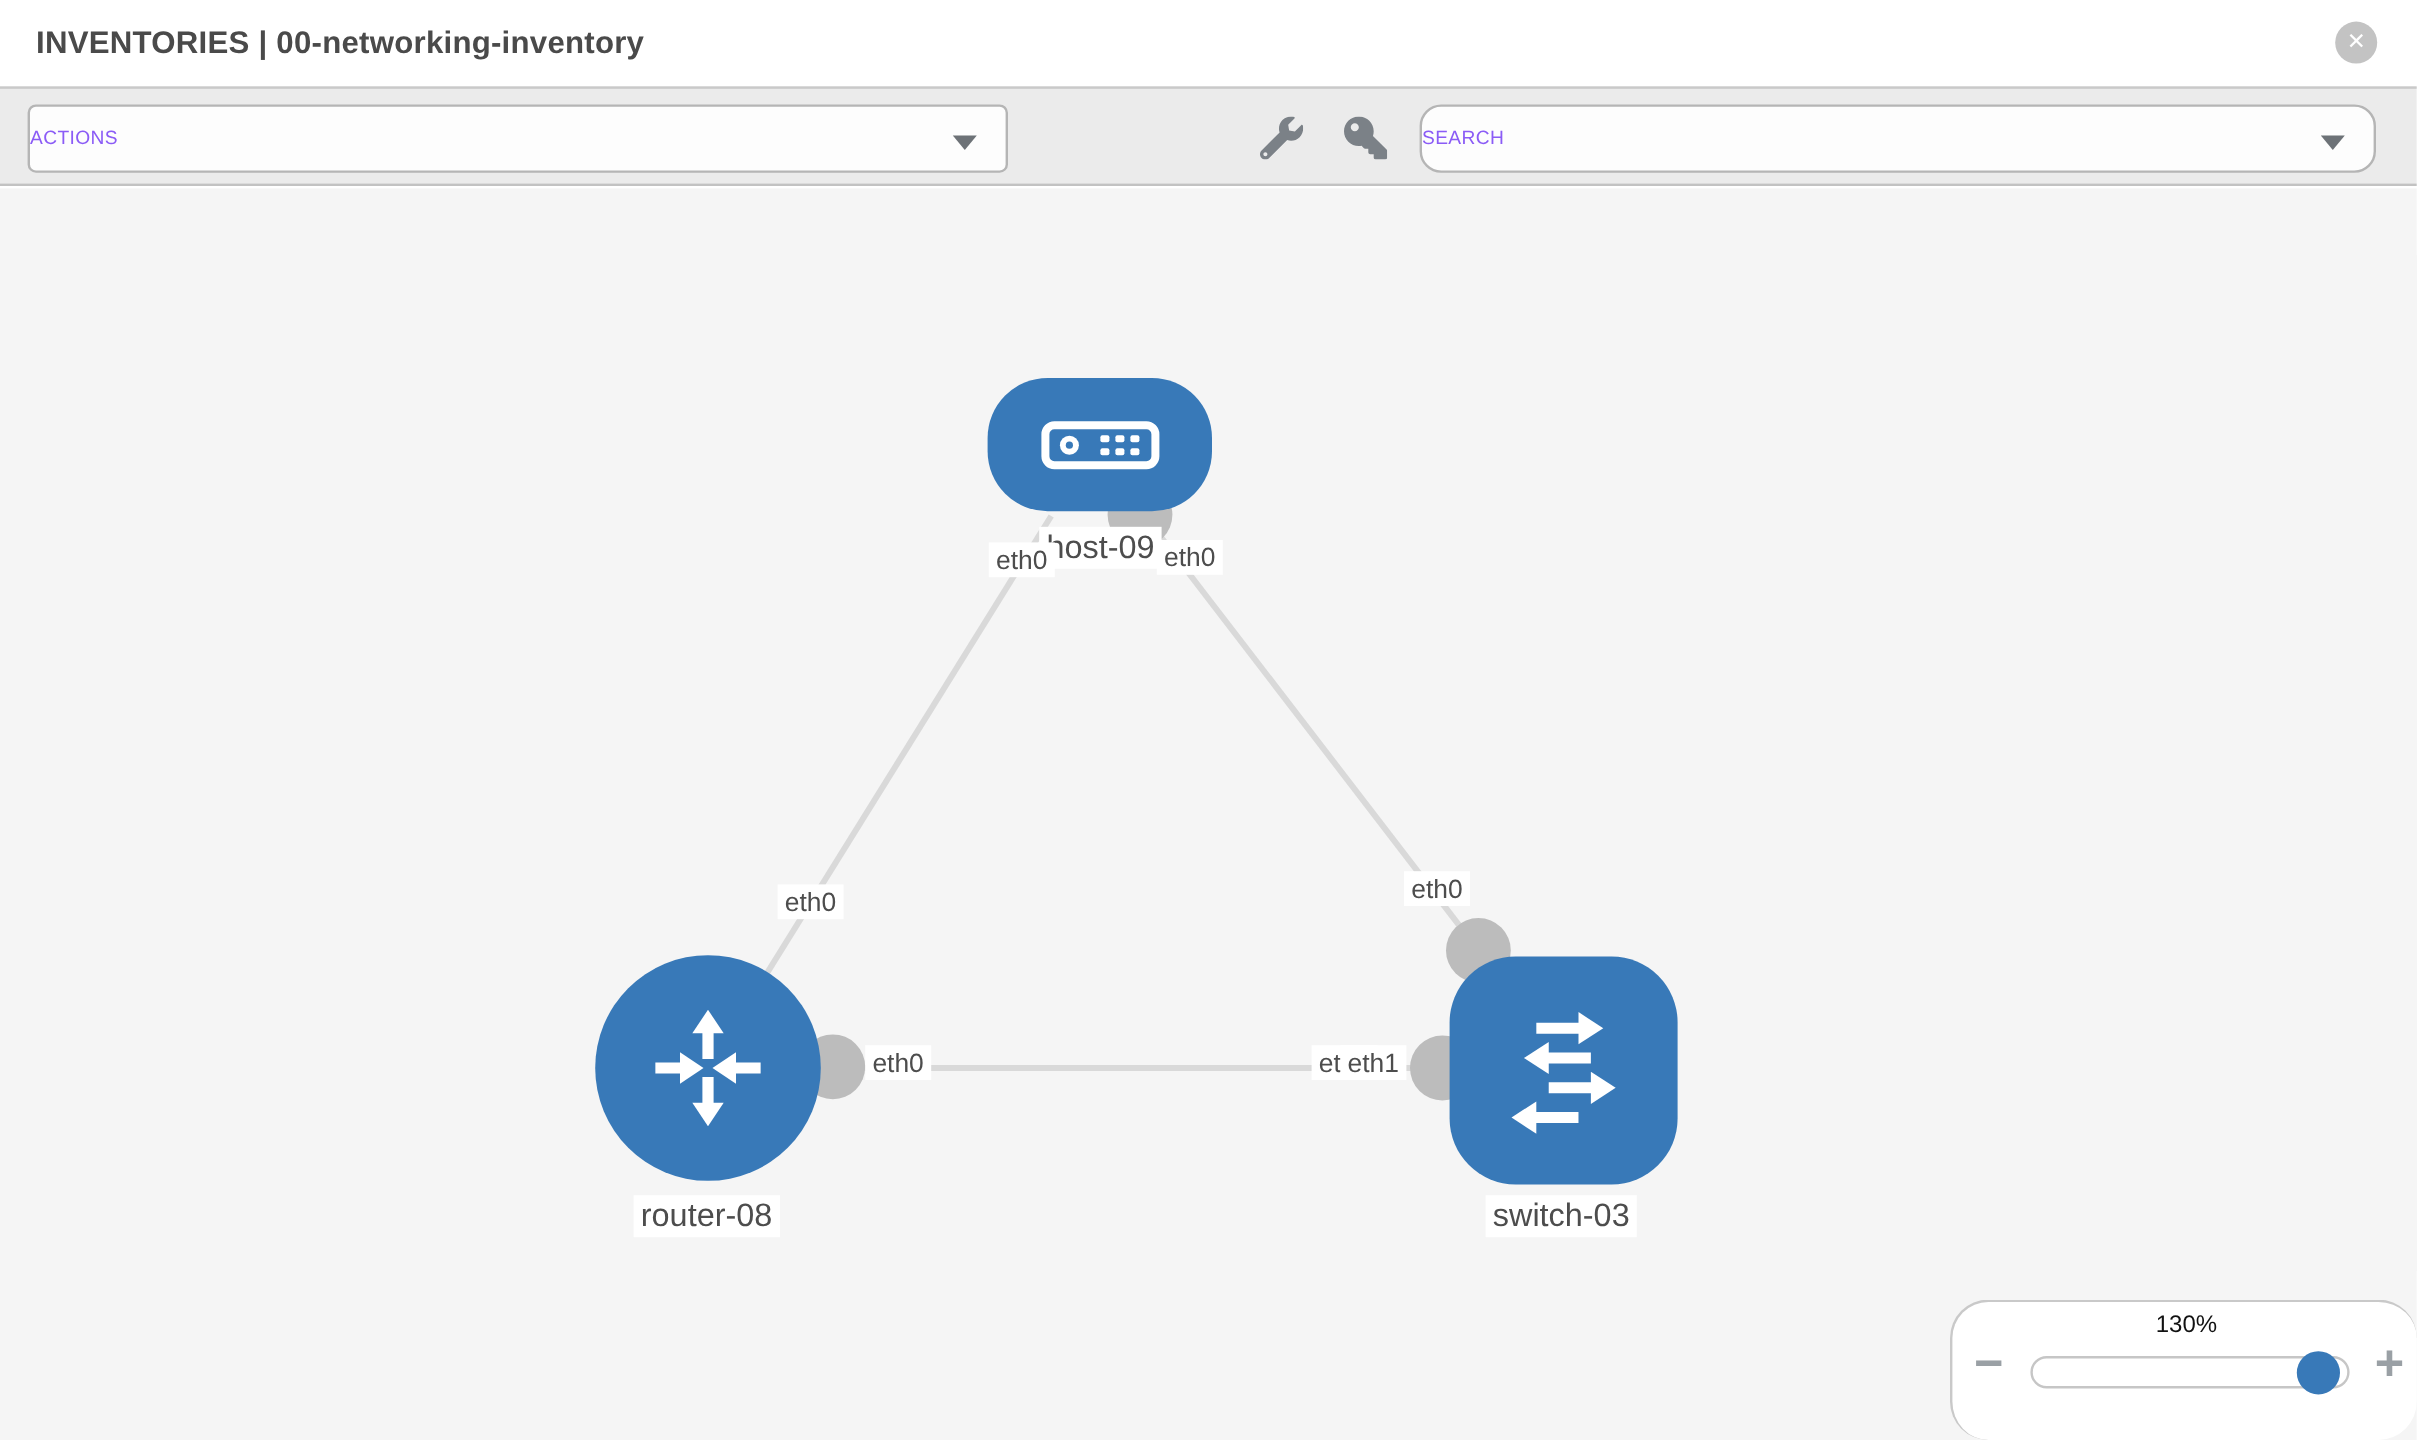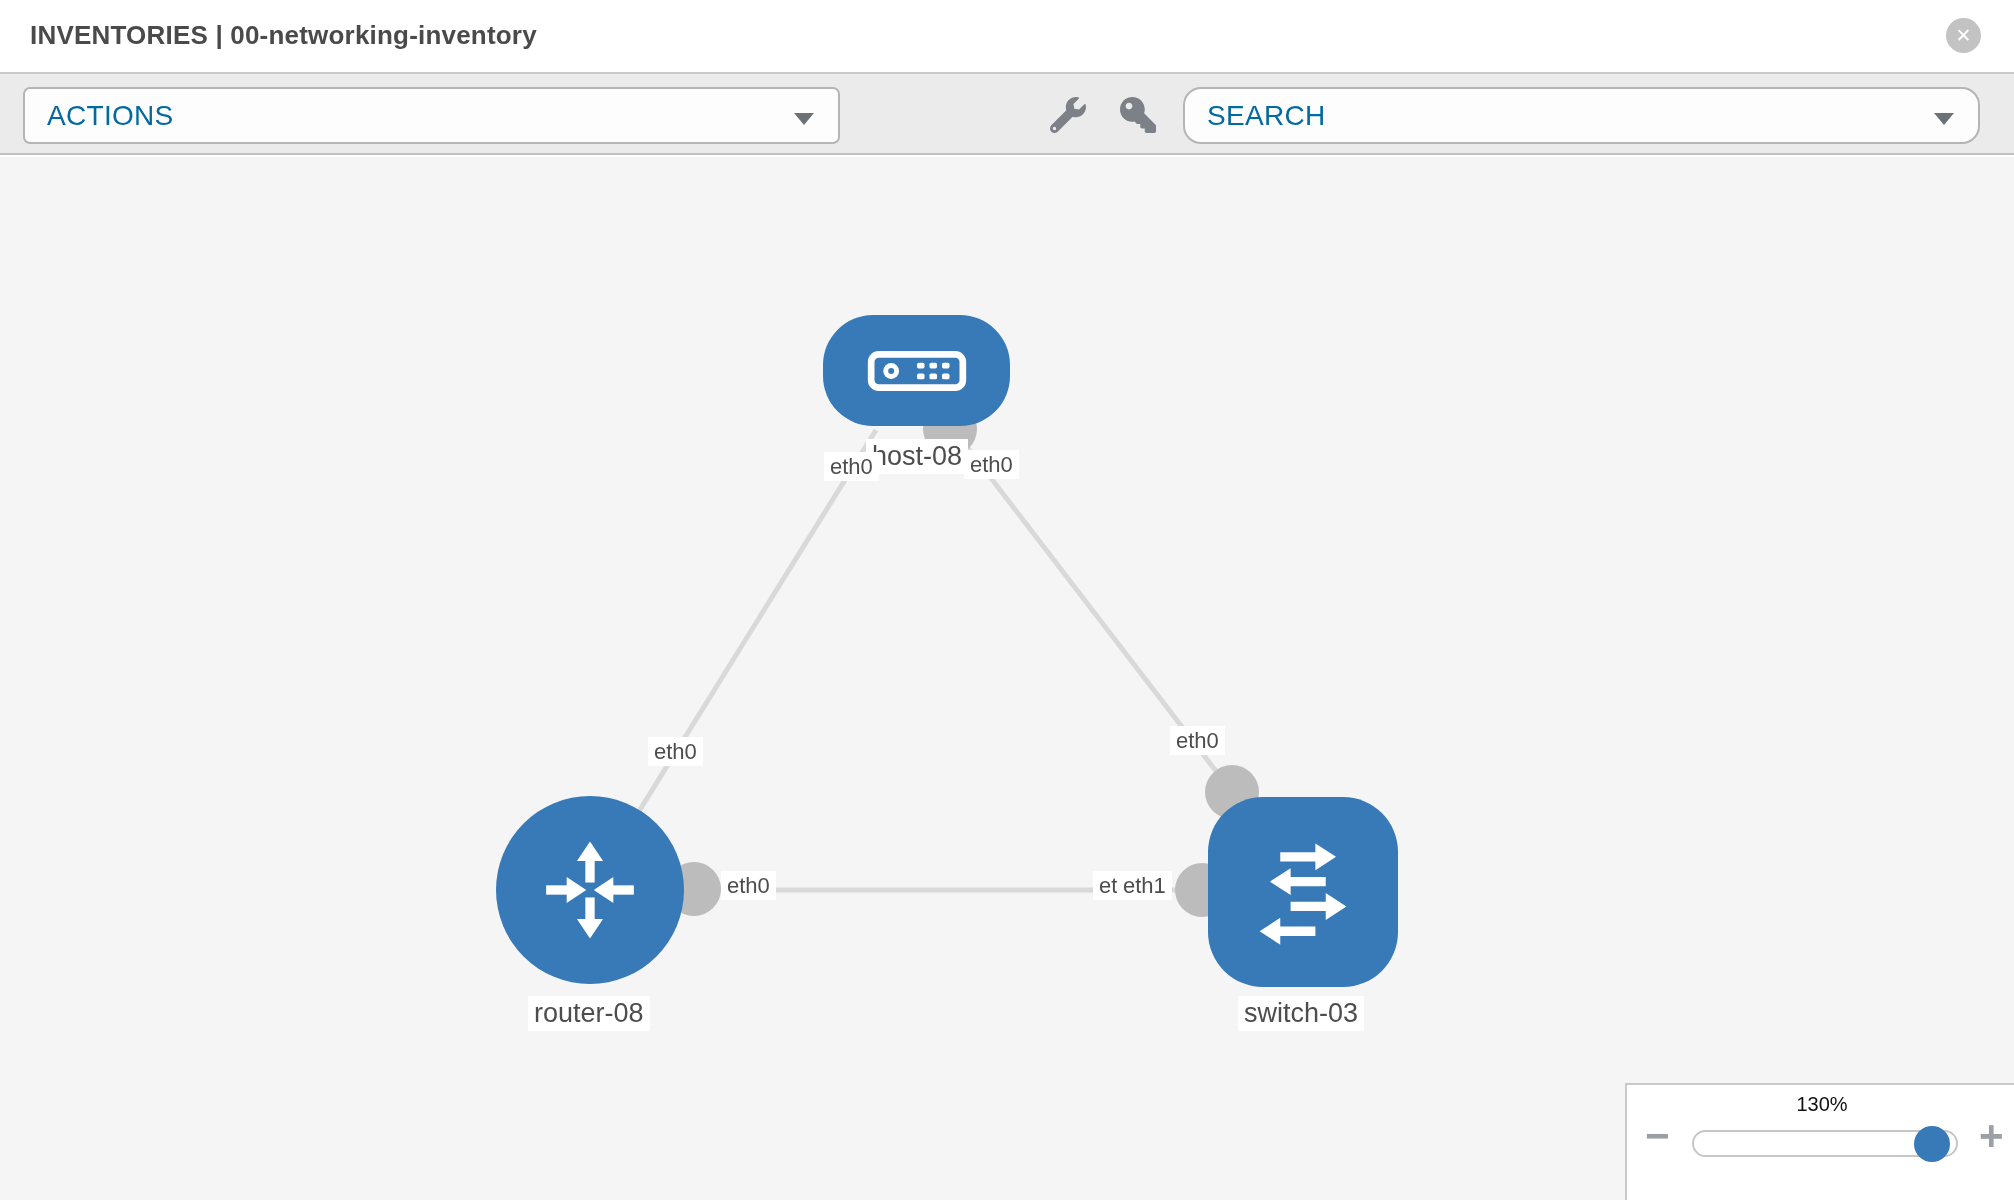--- a/index.html
+++ b/index.html
@@ -12,21 +12,21 @@
   .title { position:absolute; left:30px; top:20px; font-size:26px; font-weight:700; color:#4a4a4a; letter-spacing:.2px; }
   .close-btn { position:absolute; left:1946px; top:18px; width:35px; height:35px; border-radius:50%;
                background:#c3c3c3; color:#ffffff; font-size:19px; font-weight:700;
                display:flex; align-items:center; justify-content:center; cursor:pointer; line-height:1; }
 
   
   .toolbar { position:absolute; left:0; top:72px; width:2014px; height:83px; background:#ebebeb;
              border-top:2px solid #c9c9c9; border-bottom:2px solid #c2c2c2; }
   .select-box { position:absolute; top:13px; height:57px; background:#fdfdfd; border:2px solid #b5b5b5;
                 border-radius:7px; display:flex; align-items:center; cursor:pointer; }
-  .select-box .lbl { font-size:28px; color:#0369a1; padding-left:22px; letter-spacing:.3px; }
+  .select-box .lbl { font-size:16px; color:#8b5cf6; letter-spacing:.3px; }
   .caret { position:absolute; right:24px; top:24px; width:0; height:0;
            border-left:10px solid transparent; border-right:10px solid transparent; border-top:12px solid #6d7277; }
   .actions-box { left:23px; width:817px; }
   .search-box { left:1183px; width:797px;border-radius:18px; }
   .tool-icon { position:absolute; top:23px; width:36px; height:36px; cursor:pointer; }
   .tool-icon svg { width:100%; height:100%; fill:#7b8187; }
   .wrench { left:1050px; }
   .key { left:1120px; }
 
   
@@ -39,21 +39,21 @@
   .node-host   { left:823px; top:315px; width:187px; height:111px; border-radius:50px; }
   .node-router { left:496px; top:796px; width:188px; height:188px; border-radius:50%; }
   .node-switch { left:1208px; top:797px; width:190px; height:190px; border-radius:55px; }
   .chip { position:absolute; background:#ffffff; color:#4d4d4d; z-index:4; white-space:nowrap;
           padding:2px 6px; line-height:1.15; }
   .chip.name { font-size:27px; }
   .chip.iface { font-size:22px;text-align:right; }
 
   
   .zoom-panel { position:absolute; left:1625px; top:1083px; width:389px; height:117px; background:#ffffff;
-                border-left:2px solid #c9c9c9; border-top:2px solid #c9c9c9; z-index:5; }
+                border-left:2px solid #c9c9c9; border-top:2px solid #c9c9c9; z-index:5;border-radius:32px; }
   .zoom-value { position:absolute; left:155px; top:8px; width:80px; text-align:center;
                 font-size:20px; color:#111111; }
   .zoom-minus, .zoom-plus { position:absolute; top:30px; font-size:42px; font-weight:700; color:#9aa0a5;
                             cursor:pointer; line-height:1; }
   .zoom-minus { left:18px; }
   .zoom-plus  { left:352px; }
   .zoom-track { position:absolute; left:65px; top:45px; width:266px; height:27px; background:#ffffff;
                 border:2px solid #c6c6c6; border-radius:14px; cursor:pointer; }
   .zoom-thumb { position:absolute; left:220px; top:-6px; width:36px; height:36px; border-radius:50%;
                 background:#3879b8; cursor:pointer; }
@@ -143,21 +143,21 @@
         <line x1="82" y1="50" x2="46" y2="50"></line>
         <polygon points="28,50 48,37 48,63" stroke="none"></polygon>
         <line x1="48" y1="74" x2="84" y2="74"></line>
         <polygon points="102,74 82,61 82,87" stroke="none"></polygon>
         <line x1="72" y1="98" x2="36" y2="98"></line>
         <polygon points="18,98 38,85 38,111" stroke="none"></polygon>
       </g>
     </svg>
   </div>
 
-  <div class="chip name" style="left:866px; top:439px;">host-08</div>
+  <div class="chip name" style="left:866px; top:439px;">host-09</div>
   <div class="chip name" style="left:528px; top:996px;">router-08</div>
   <div class="chip name" style="left:1238px; top:996px;">switch-03</div>
 
   <div class="chip iface" style="left:824px; top:452px;">eth0</div>
   <div class="chip iface" style="left:964px; top:450px;">eth0</div>
   <div class="chip iface" style="left:648px; top:737px;">eth0</div>
   <div class="chip iface" style="left:721px; top:871px;">eth0</div>
   <div class="chip iface" style="left:1170px; top:726px;">eth0</div>
   <div class="chip iface" style="left:1093px; top:871px;">eth1</div>
   <div class="chip iface" style="left:1117px; top:871px;">eth1</div>

